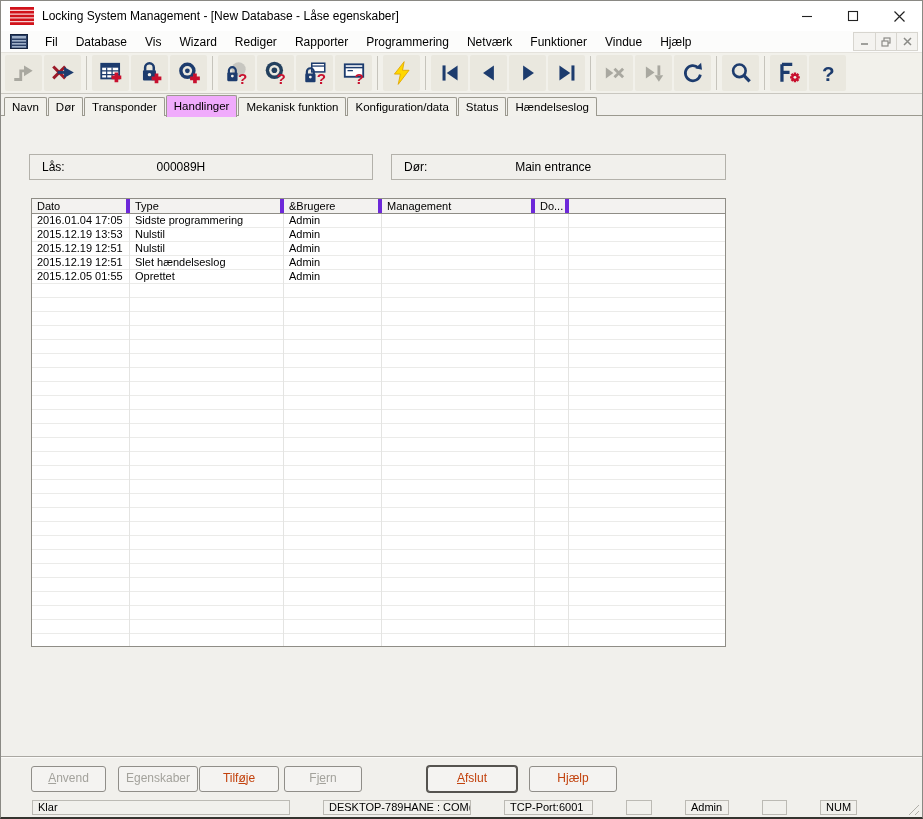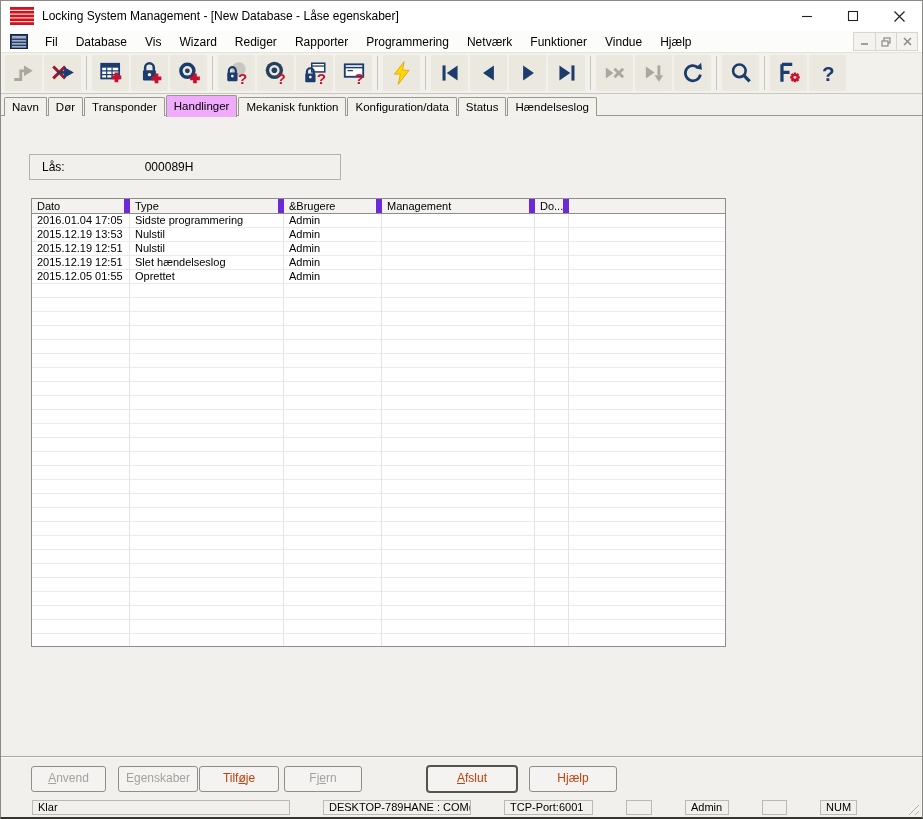--- a/index.html
+++ b/index.html
@@ -31,28 +31,28 @@
   .tsep { width: 1px; height: 34px; background: #c6c4bc; margin: 0 4px; flex: none; }
   
   .tabstrip { height: 22px; display: flex; align-items: flex-end; padding-left: 3px; position: relative; background: #f1f0ec; flex: none; }
   .tabstrip::after { content: ""; position: absolute; left: 0; right: 0; bottom: 0; height: 1px; background: #9b998f; }
   .tab { height: 19px; padding: 0 7px; border: 1px solid #9b998f; border-bottom: none; border-radius: 2px 2px 0 0;
          background: #f2f1ec; margin-right: 1px; font-size: 11.5px; display: flex; align-items: center; position: relative; z-index: 1; white-space: nowrap; }
   .tab.active { height: 22px; z-index: 2; margin-bottom: -1px; padding-bottom: 1px; background: #f0abfc; }
   
   .content { flex: 1; position: relative; background: #f1f0ec; }
   .groupbox { position: absolute; top: 38px; height: 26px; border: 1px solid #b3b1aa; display: flex; align-items: center; }
-  .gb-lock { left: 28px; width: 312px; align-items: center; }
+  .gb-lock { left: 28px; width: 344px; align-items: center; }
   .gb-door { left: 390px; width: 335px; }
   .gb-label { font-size: 12px; margin-left: 12px; }
   .gb-value { font-size: 12px; position: absolute; left: 37%; }
   
   .etable { position: absolute; left: 30px; top: 82px; width: 695px; }
   .thead { display: flex; height: 16px; background: #f3f2f0; border: 1px solid #8f8d86; }
-  .th { font-size: 11px; line-height: 14px; padding-left: 5px; border-right: 6px solid #6d28d9; overflow: hidden; white-space: nowrap; flex: none; }
+  .th { font-size: 11px; line-height: 14px; padding-left: 5px; border-right: 4px solid #6d28d9; overflow: hidden; white-space: nowrap; flex: none; }
   .th:last-child { border-right: none; }
   .tbody { height: 433px; background: #fff; border: 1px solid #8f8d86; border-top: none; position: relative;
     background-image:
       linear-gradient(#e4e4e2,#e4e4e2),
       linear-gradient(#e4e4e2,#e4e4e2),
       linear-gradient(#e4e4e2,#e4e4e2),
       linear-gradient(#e4e4e2,#e4e4e2),
       linear-gradient(#e4e4e2,#e4e4e2),
       repeating-linear-gradient(to bottom, transparent 0, transparent 13px, #ebebe9 13px, #ebebe9 14px);
     background-size: 1px 100%, 1px 100%, 1px 100%, 1px 100%, 1px 100%, 100% 14px;
@@ -321,20 +321,24 @@
       </div>
     <div class="tab">
         <span>Hændelseslog</span>
       </div>
   </div>
 
   <div class="content">
     <div class="groupbox gb-lock">
       <span class="gb-label">Lås:</span>
       <span class="gb-value">000089H</span>
+    </div>
+    <div class="groupbox gb-door">
+      <span class="gb-label">Dør:</span>
+      <span class="gb-value">Main entrance</span>
     </div>
 
     <div class="etable">
       <div class="thead">
         <div class="th" style="width:98px">Dato</div>
         <div class="th" style="width:154px">Type</div>
         <div class="th" style="width:98px">&amp;Brugere</div>
         <div class="th" style="width:153px">Management</div>
         <div class="th" style="width:34px">Do...</div>
         <div class="th" style="width:156px"></div>

